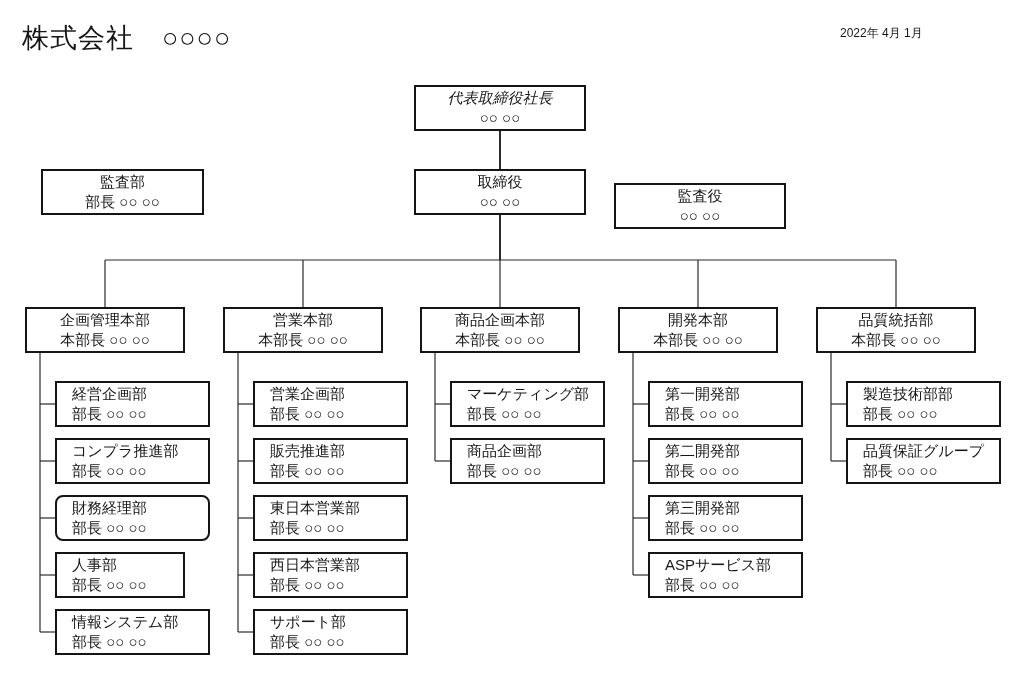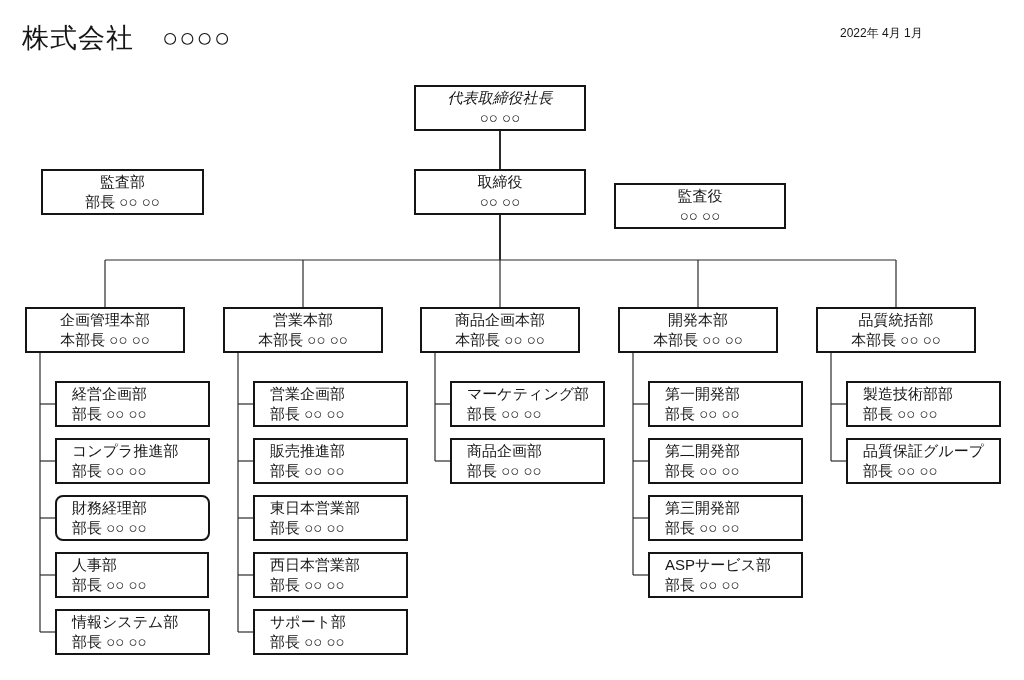--- a/index.html
+++ b/index.html
@@ -153,21 +153,21 @@
     <span class="line2">部長 ○○ ○○</span>
   </div>
   <div class="box leaf" style="left:55px; top:438px; width:155px;">
     <span class="line1">コンプラ推進部</span>
     <span class="line2">部長 ○○ ○○</span>
   </div>
   <div class="box leaf" style="left:55px; top:495px; width:155px;border-radius:8px;">
     <span class="line1">財務経理部</span>
     <span class="line2">部長 ○○ ○○</span>
   </div>
-  <div class="box leaf" style="left:55px; top:552px; width:154px;">
+  <div class="box leaf" style="left:55px; top:552px; width:130px;">
     <span class="line1">人事部</span>
     <span class="line2">部長 ○○ ○○</span>
   </div>
   <div class="box leaf" style="left:55px; top:609px; width:155px;">
     <span class="line1">情報システム部</span>
     <span class="line2">部長 ○○ ○○</span>
   </div>
 
   <div class="box leaf" style="left:253px; top:381px; width:155px;">
     <span class="line1">営業企画部</span>

